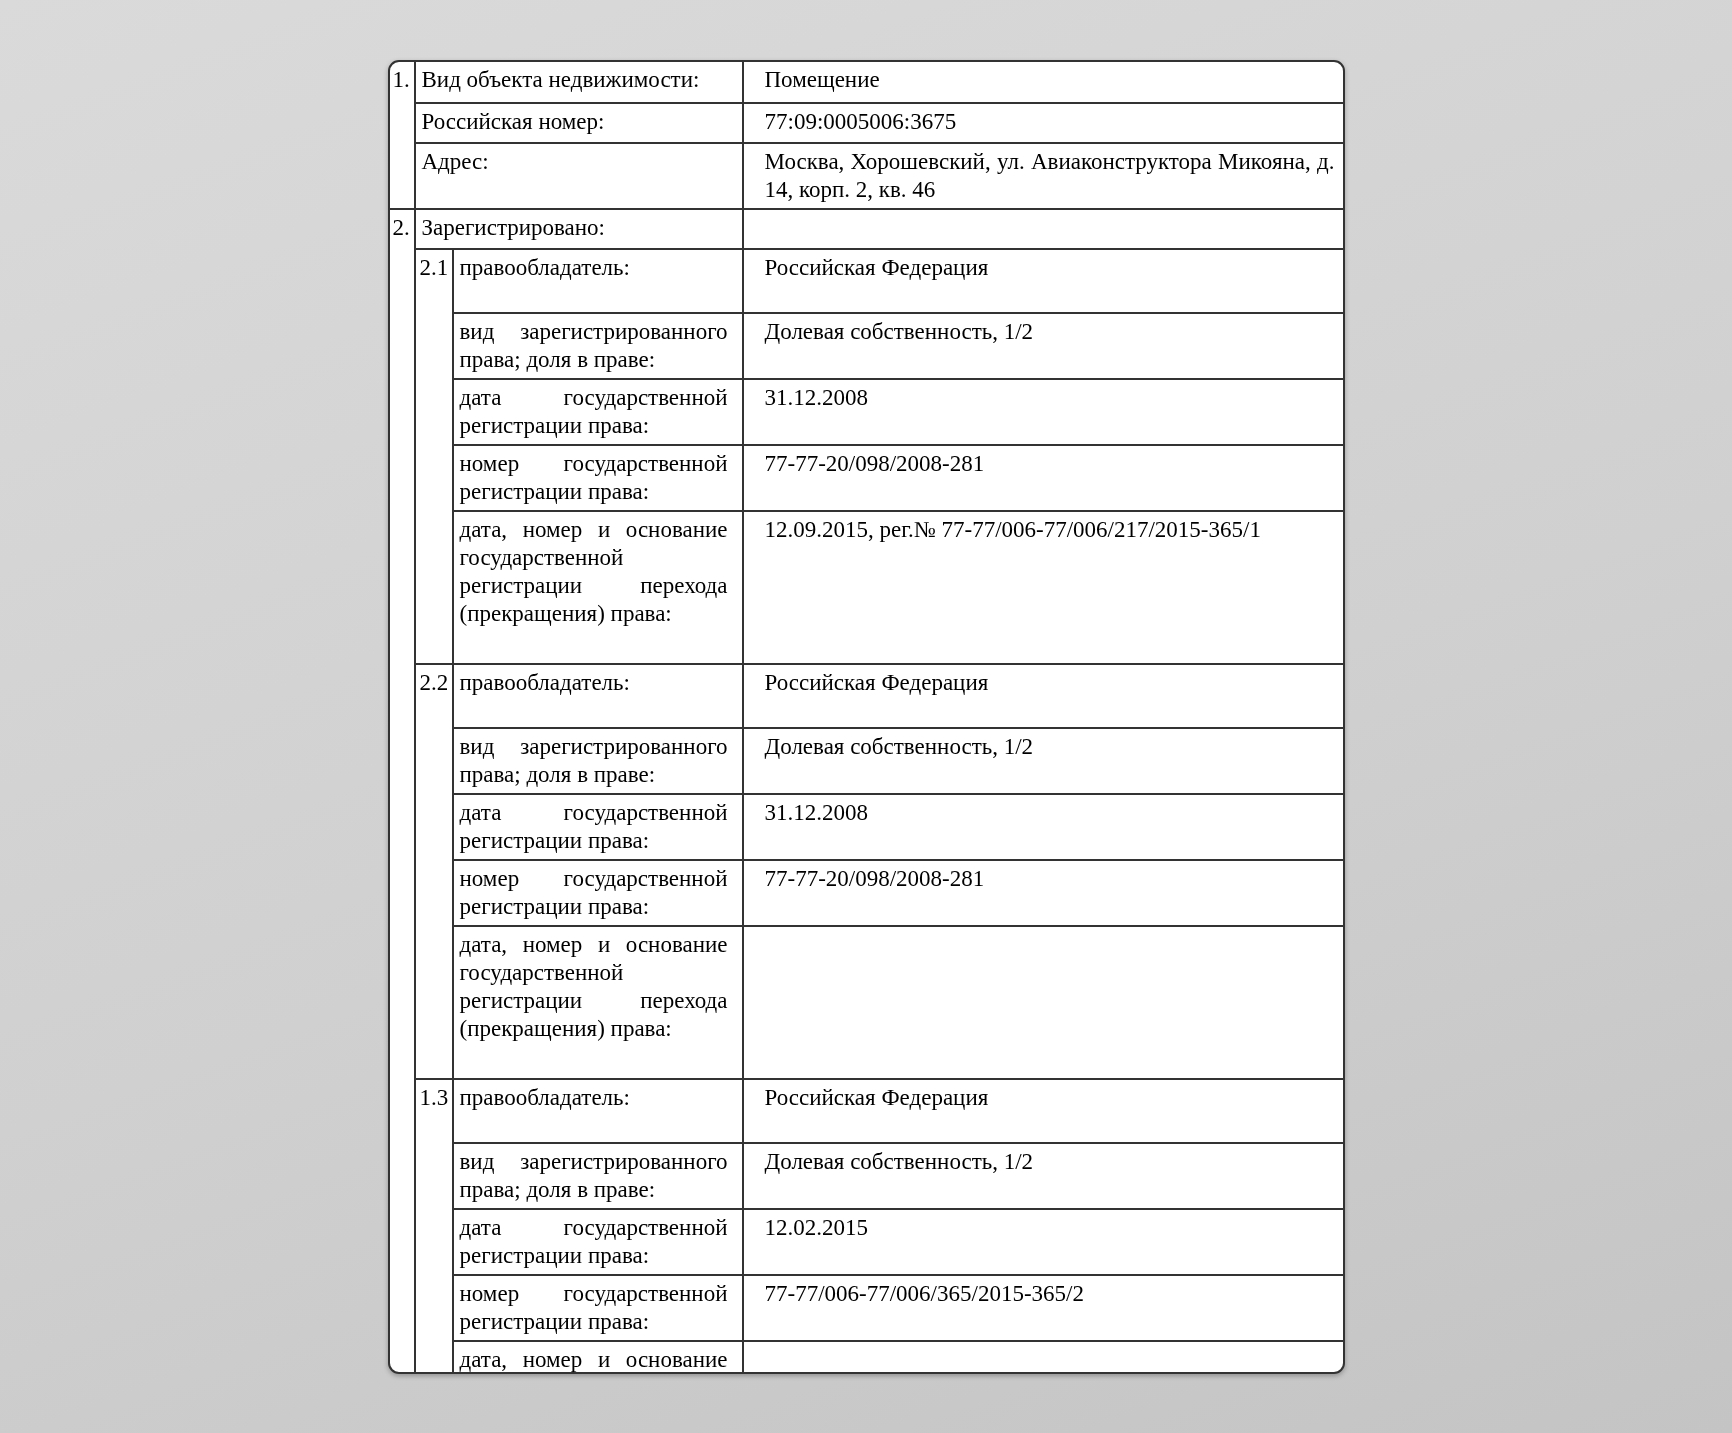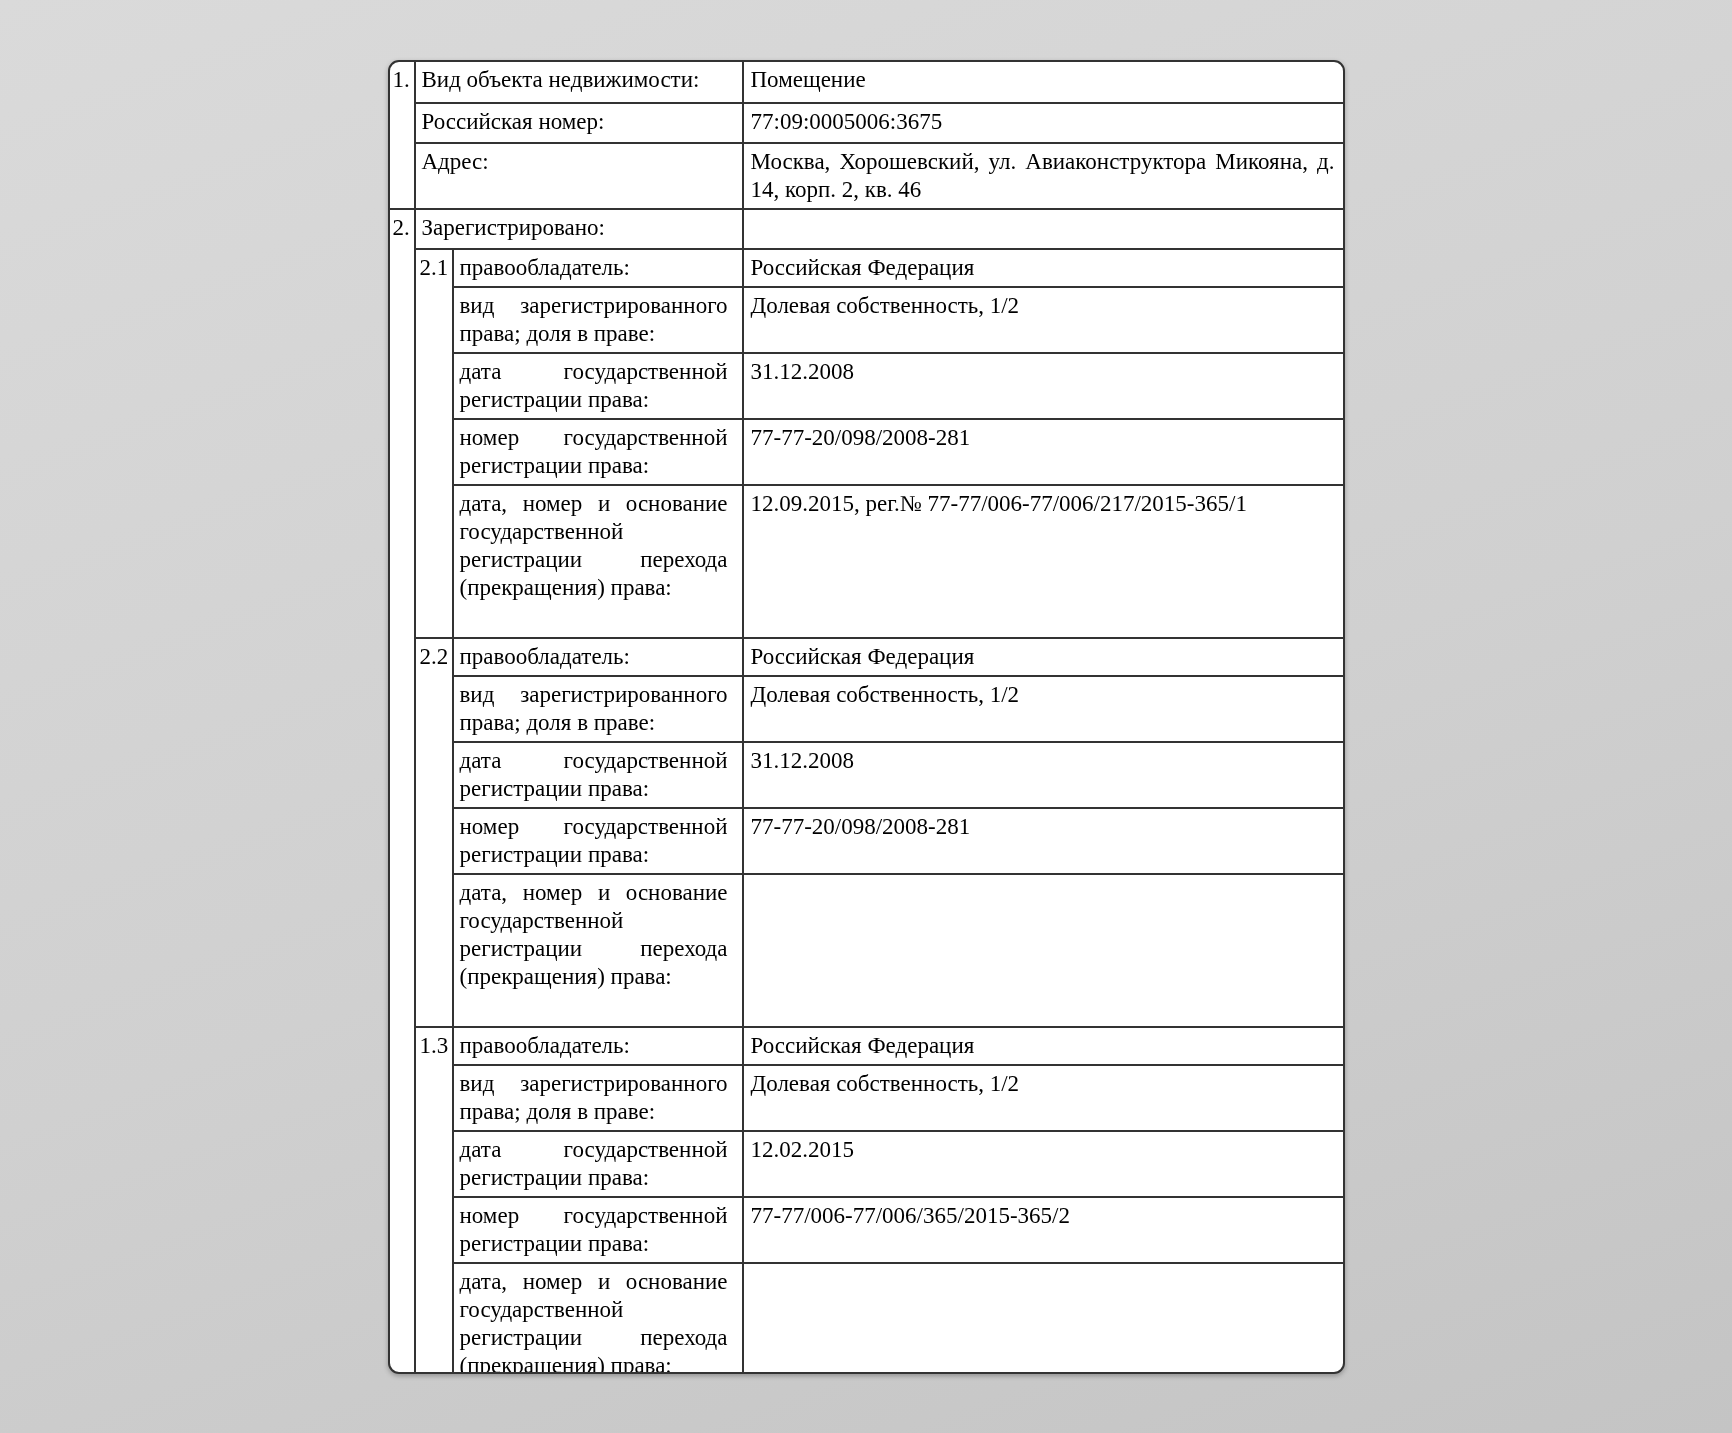--- a/index.html
+++ b/index.html
@@ -40,24 +40,24 @@
     vertical-align: top;
     padding: 4px 5px 4px 5px;
     overflow: hidden;
     word-wrap: break-word;
   }
   tr.r-first > td { border-top: none; }
   td.edge { border-left: none; }
   td.num    { padding: 4px 1px 0 3px; }
   td.subnum { padding: 4px 1px 0 4px; }
   td.label  { text-align: justify; padding-left: 6px; padding-right: 14px; }
-  td.value  { text-align: justify; padding-left: 7px; padding-right: 8px; }
+  td.value  { text-align: justify; padding-left: 21px; padding-right: 8px; }
   
   tr.h-s { height: 40px; }   
-  tr.h-p { height: 38px; }   
+  tr.h-p { height: 64px; }   
   tr.h-2 { height: 60px; }   
   tr.h-4 { height: 153px; }  
 </style>
 </head>
 <body>
 
 <div class="panel">
   <table class="doc-table">
     <colgroup>
       <col style="width:24px">

